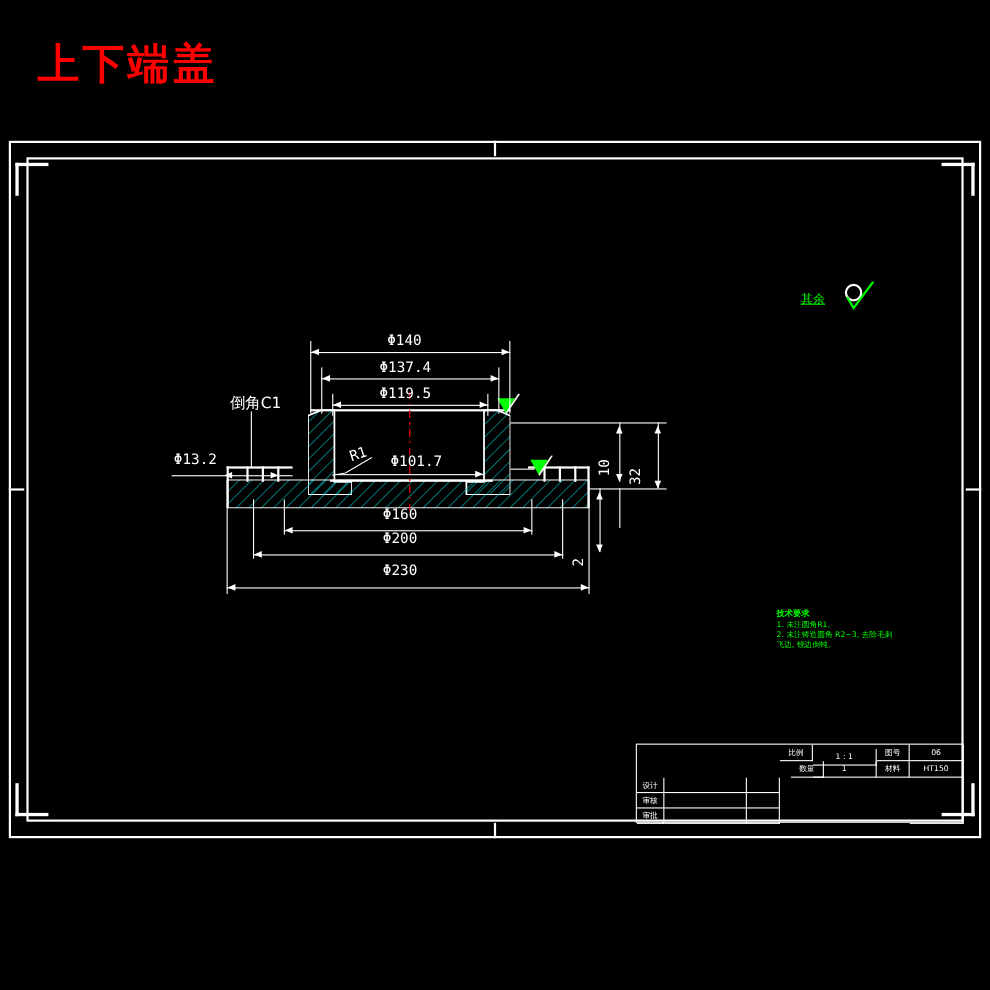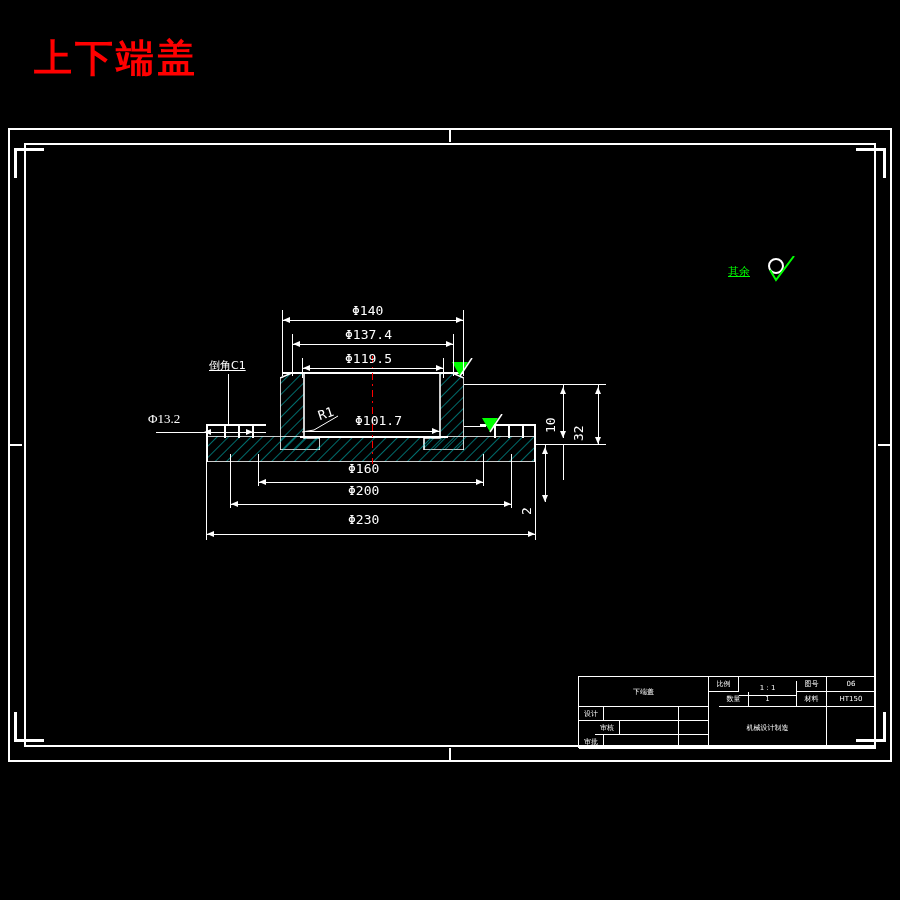--- a/index.html
+++ b/index.html
@@ -40,21 +40,21 @@
 
   .center-line{background:repeating-linear-gradient(to bottom,
       #ff0000 0 7px, transparent 7px 11px, #ff0000 11px 13px, transparent 13px 17px);
       width:1px;}
 
   
   .dim{
     font-family:"DejaVu Sans Mono","Liberation Mono",monospace;
     font-size:13px; color:#ffffff; white-space:nowrap; letter-spacing:0px;
   }
-  .dim-sm{font-size:11px;text-decoration:underline;}
+  .dim-sm{font-size:14px;}
   .dim-rot{transform:rotate(-90deg); transform-origin:left bottom;}
 
   
   .arw{width:0;height:0;border-top:3px solid transparent;border-bottom:3px solid transparent;}
   .arw-l{border-right:7px solid #fff;}
   .arw-r{border-left:7px solid #fff;}
   .arw-u{width:0;height:0;border-left:3px solid transparent;border-right:3px solid transparent;border-bottom:7px solid #fff;}
   .arw-d{width:0;height:0;border-left:3px solid transparent;border-right:3px solid transparent;border-top:7px solid #fff;}
   .note-green{
     font-family:"DejaVu Sans","Liberation Sans",sans-serif;
@@ -204,21 +204,21 @@
     <div class="abs arw arw-l" style="left:303px;top:365px;"></div>
     <div class="abs arw arw-r" style="left:436px;top:365px;"></div>
   </div>
 
   <div class="abs">
     <span class="dim dim-sm abs cjk" style="left:209px;top:358px;">倒角C1</span>
     <div class="abs ln ln-v" style="left:228px;top:374px;height:52px;width:1px;"></div>
   </div>
 
   <div class="abs">
-    <span class="dim abs" style="left:148px;top:411px;font-family:Liberation Serif, serif;">Φ13.2</span>
+    <span class="dim abs" style="left:158px;top:411px;">Φ13.2</span>
     <div class="abs ln ln-h" style="left:156px;top:432px;width:110px;height:1px;"></div>
     <div class="abs arw arw-l" style="left:204px;top:429px;"></div>
     <div class="abs arw arw-r" style="left:246px;top:429px;"></div>
   </div>
 
   <div class="abs">
     <span class="dim abs" style="left:318px;top:406px;transform:rotate(-18deg);">R1</span>
     <svg class="abs" style="left:300px;top:414px;" width="40" height="24" viewBox="0 0 40 24">
       <path d="M38 2 L14 16 L2 18" fill="none" stroke="#ffffff" stroke-width="1"></path>
     </svg>
@@ -274,44 +274,47 @@
   </div>
 
   <div class="abs">
     <span class="dim dim-rot abs" style="left:534px;top:500px;">2</span>
     <div class="abs ln ln-v" style="left:545px;top:444px;height:58px;width:1px;"></div>
     <div class="abs arw arw-u" style="left:542px;top:444px;"></div>
     <div class="abs arw arw-d" style="left:542px;top:495px;"></div>
     <div class="abs ln ln-v" style="left:563px;top:444px;height:36px;width:1px;"></div>
   </div>
 
+  <div class="abs" style="left:706px;top:554px;width:110px;">
+    <div class="note-green cjk" style="font-size:7.5px;font-weight:bold;">技术要求</div>
+    <div class="note-green cjk" style="margin-top:1px;">1. 未注圆角R1。</div>
+    <div class="note-green cjk" style="margin-top:1px;">2. 未注铸造圆角 R2~3, 去除毛刺飞边, 锐边倒钝。</div>
+  </div>
 
   <div class="abs" id="title-block">
 
-    <div class="cell cjk big" style="left:0;top:0;width:130px;height:30px;">下端盖</div>
 
     <div class="cell cjk" style="left:130px;top:0;width:30px;height:15px;">比例</div>
     <div class="cell" style="left:160px;top:4px;width:58px;height:15px;">1 : 1</div>
     <div class="cell cjk" style="left:218px;top:0;width:30px;height:15px;">图号</div>
     <div class="cell nb-r" style="left:248px;top:0;width:49px;height:15px;">06</div>
 
     <div class="cell cjk" style="left:140px;top:15px;width:30px;height:15px;">数量</div>
     <div class="cell" style="left:160px;top:15px;width:58px;height:15px;">1</div>
     <div class="cell cjk" style="left:218px;top:15px;width:30px;height:15px;">材料</div>
     <div class="cell nb-r" style="left:248px;top:15px;width:49px;height:15px;">HT150</div>
 
     <div class="cell cjk" style="left:0;top:30px;width:25px;height:14px;">设计</div>
     <div class="cell" style="left:25px;top:30px;width:75px;height:14px;"></div>
     <div class="cell" style="left:100px;top:30px;width:30px;height:14px;"></div>
 
-    <div class="cell cjk" style="left:16px;top:44px;width:25px;height:14px;font-family:Liberation Serif, serif;">审核</div>
+    <div class="cell cjk" style="left:0;top:44px;width:25px;height:14px;font-family:Liberation Serif, serif;">审核</div>
     <div class="cell" style="left:25px;top:44px;width:75px;height:14px;"></div>
     <div class="cell" style="left:100px;top:44px;width:30px;height:14px;"></div>
 
     <div class="cell cjk nb-b" style="left:0;top:58px;width:25px;height:14px;">审批</div>
     <div class="cell nb-b" style="left:25px;top:58px;width:75px;height:14px;"></div>
     <div class="cell nb-b" style="left:100px;top:58px;width:30px;height:14px;"></div>
 
-    <div class="cell cjk nb-b" style="left:130px;top:30px;width:118px;height:42px;">机械设计制造</div>
     <div class="cell nb-b nb-r" style="left:248px;top:30px;width:49px;height:42px;"></div>
   </div>
 
 </div>
 
 </body></html>

